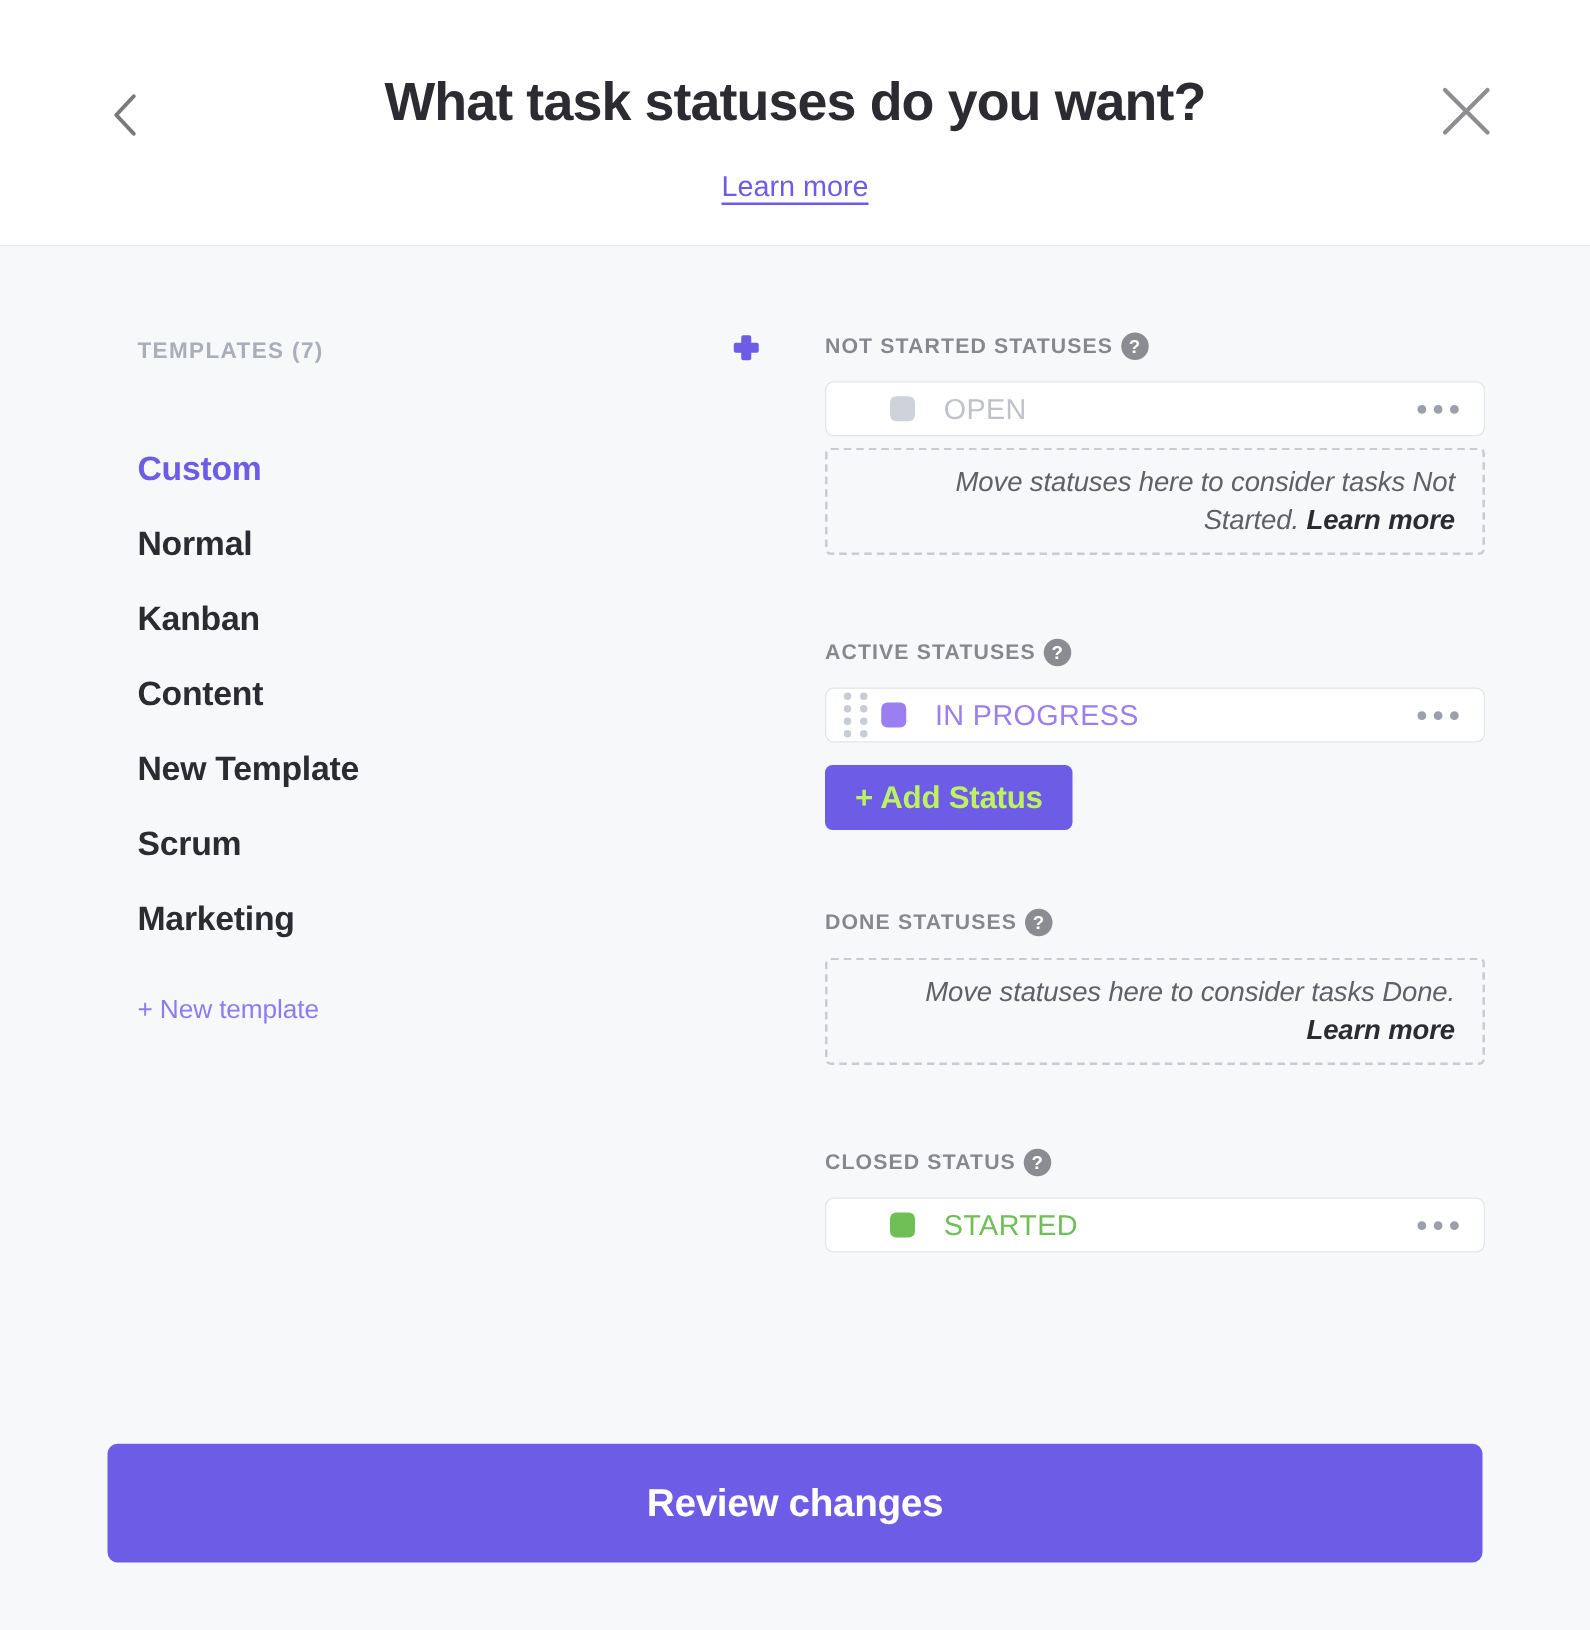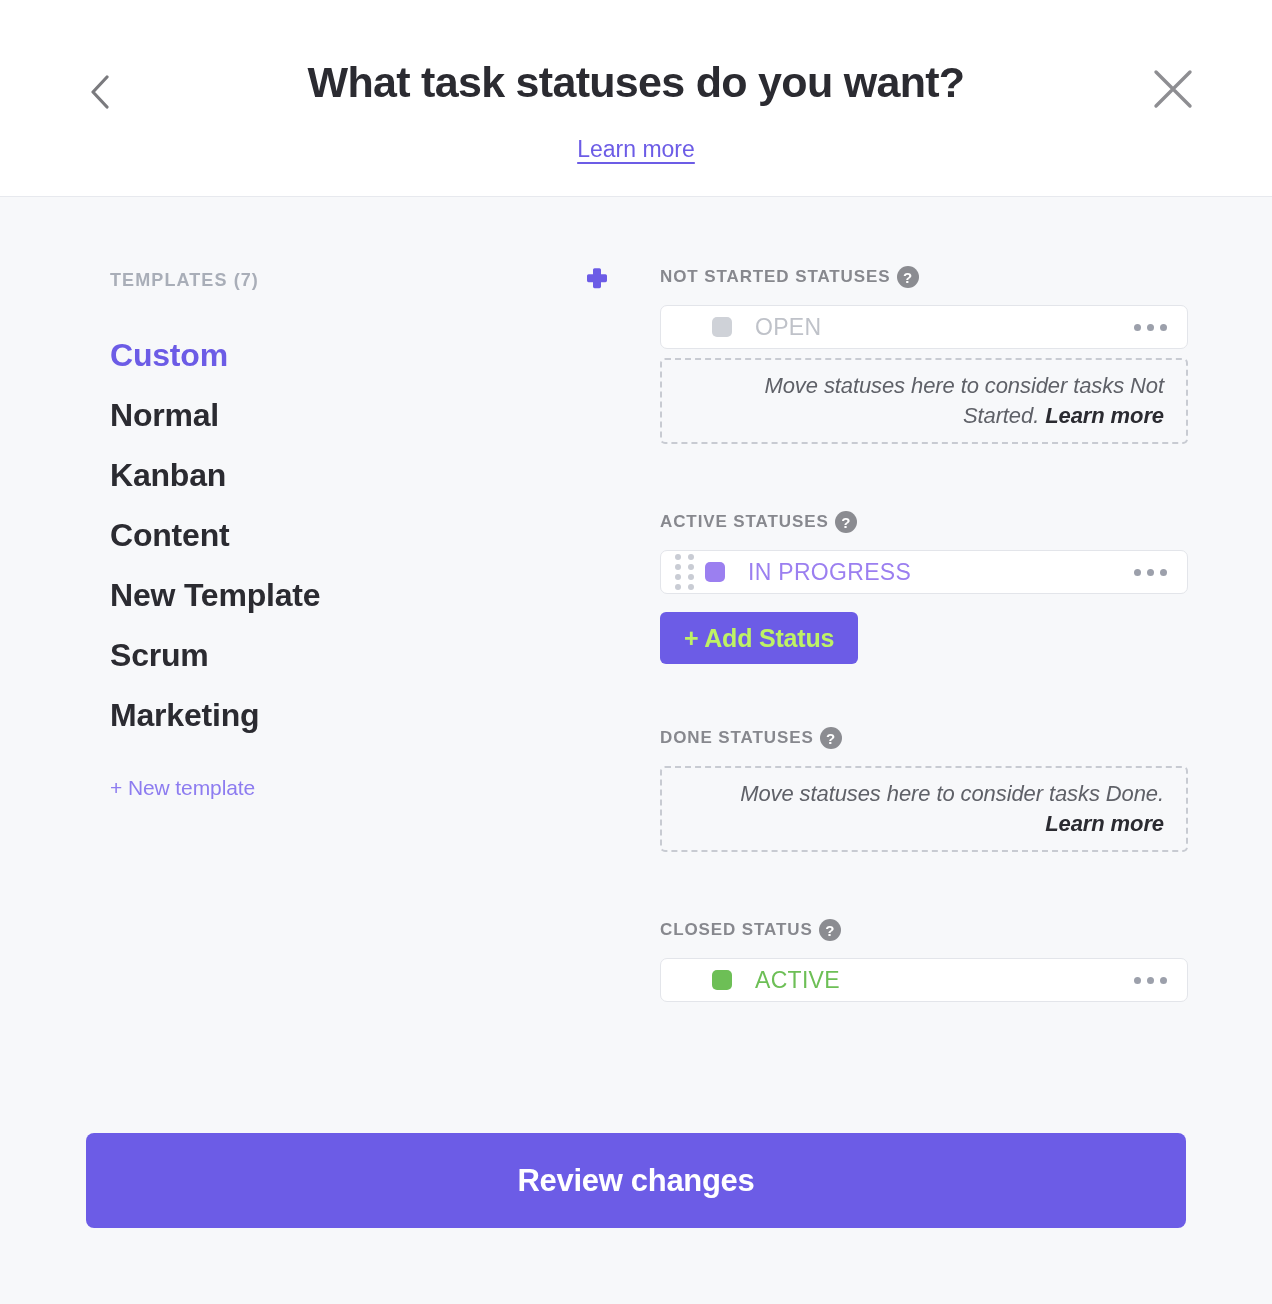--- a/index.html
+++ b/index.html
@@ -97,41 +97,41 @@
     left: 110px;
     top: 70px;
     width: 495px;
   }
 
   .templates-head {
     display: flex;
     align-items: center;
     justify-content: space-between;
     height: 26px;
-    margin-bottom: 32px;
+    margin-bottom: 52px;
   }
   .templates-head-label {
     font-size: 18px;
     font-weight: 700;
     letter-spacing: 1.1px;
     color: #a9aeb8;
     text-transform: uppercase;
   }
   .add-template-plus {
     width: 30px;
     height: 30px;
     display: flex;
     align-items: center;
     justify-content: center;
     cursor: pointer;
     margin-right: -7px;
   }
 
   .template-item {
-    font-size: 32px;
+    font-size: 27px;
     font-weight: 700;
     color: #2b2b31;
     line-height: 60px;
     height: 60px;
     cursor: pointer;
     letter-spacing: -0.2px;
   }
   .template-item.active { color: #6c5ce6; }
 
   .new-template {
@@ -291,21 +291,21 @@
   }
 
   .spacer-md { height: 66px; }
   .spacer-lg { height: 62px; }
 
   
   .footer {
     position: absolute;
     left: 86px;
     right: 86px;
-    bottom: 76px;
+    bottom: 54px;
   }
   .review-btn {
     width: 100%;
     height: 95px;
     background: #6c5ce6;
     color: #ffffff;
     border: none;
     border-radius: 8px;
     font-size: 31px;
     font-weight: 700;
@@ -449,21 +449,21 @@
       <div class="spacer-md"></div>
 
       <div class="group">
         <div class="group-head">
           <span class="group-label">CLOSED STATUS</span>
           <span class="help-icon">?</span>
         </div>
 
         <div class="status-row no-handle">
           <span class="status-swatch" style="background:#6dbf56"></span>
-          <span class="status-name" style="color:#6dbf56">ACTIVE</span>
+          <span class="status-name" style="color:#6dbf56">STARTED</span>
           <span class="dots-menu">
             <i></i>
               <i></i>
               <i></i>
           </span>
         </div>
       </div>
     </div>
 
     <div class="footer">

